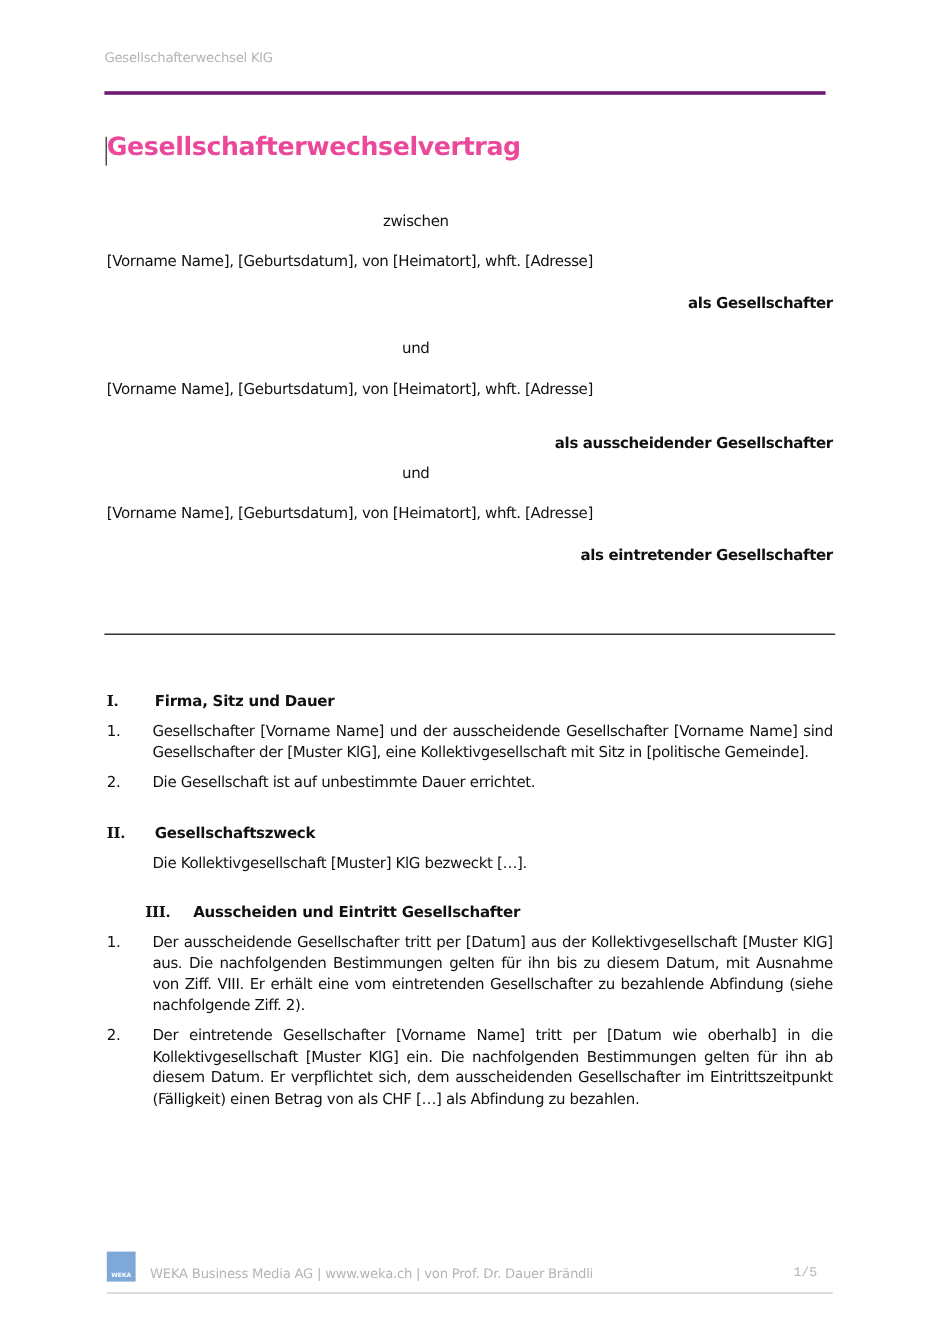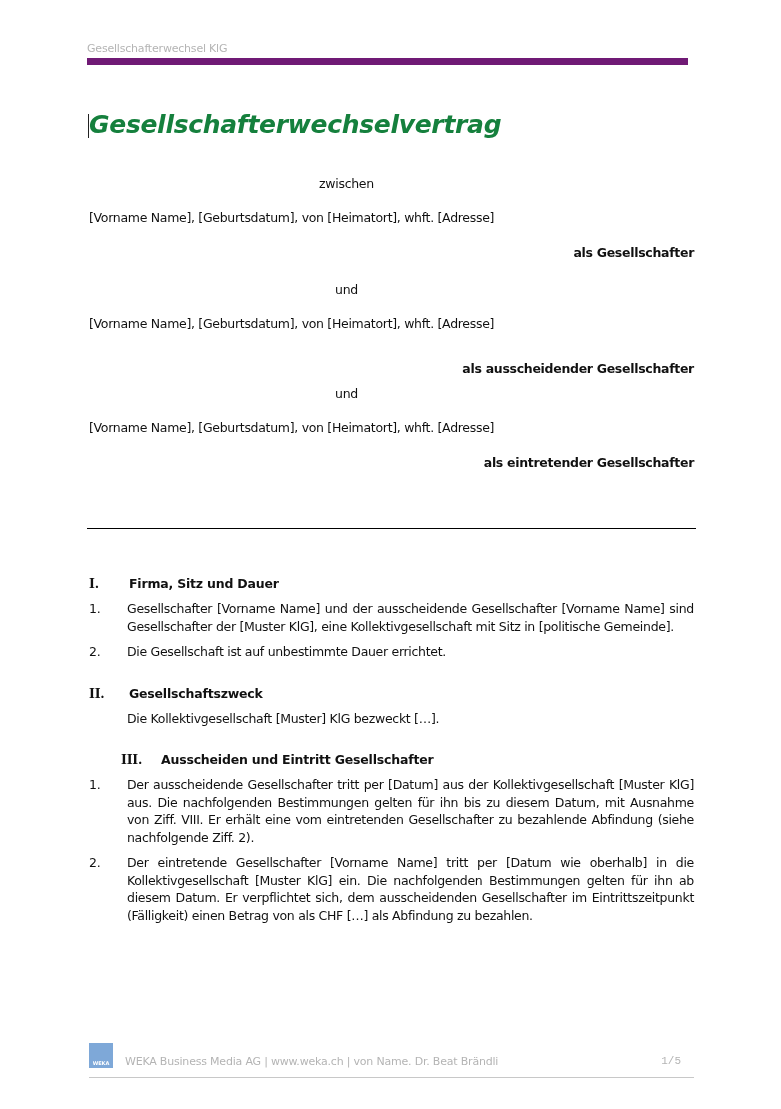--- a/index.html
+++ b/index.html
@@ -2,32 +2,31 @@
 <html><head>
   <meta charset="utf-8">
   <style>
     html, body { margin: 0; padding: 0; background: #ffffff; }
     body {
       width: 781px; height: 1109px; position: relative; overflow: hidden;
       font-family: "DejaVu Sans", sans-serif; color: #111111;
     }
     .page-header {
       position: absolute; left: 87px; top: 37px; width: 601px;
-      border-bottom: 7px solid #701a75; padding-bottom: 2px;
+      border-bottom: 3px solid #701a75; padding-bottom: 20px;
     }
     .page-header span {
       font-size: 11px; color: #b4b4b4; letter-spacing: -0.2px;
       font-family: "DejaVu Sans", sans-serif;
     }
     .title-wrap { position: absolute; left: 89px; top: 110px; }
     .cursor { position: absolute; left: -1px; top: 4px; width: 1px; height: 24px; background: #222; }
     .doc-title {
-      font-size: 25px; font-weight: bold; color: #15803d; letter-spacing: -0.3px;
+      font-size: 21px; font-weight: bold; color: #ec4899; letter-spacing: -0.3px;
       white-space: nowrap;
-      font-style: italic;
     }
     .abs { position: absolute; font-size: 12.5px; letter-spacing: -0.3px; white-space: nowrap; }
     .center { left: 0; width: 693px; text-align: center; }
     .left-party { left: 89px; }
     .right-role { right: 87px; font-weight: bold; }
     .separator { position: absolute; left: 87px; top: 528px; width: 609px; height: 1px; background: #000; }
 
     .section-heading { position: absolute; left: 89px; font-size: 12.5px; font-weight: bold; letter-spacing: -0.2px; white-space: nowrap; }
     .section-heading .num { display: inline-block; width: 40px; font-family: "DejaVu Serif", serif; }
     .item { position: absolute; left: 89px; width: 605px; font-size: 12.5px; letter-spacing: -0.3px; line-height: 17.5px; }
@@ -97,16 +96,16 @@
   <span class="num">1.</span>
   <div class="text">Der ausscheidende Gesellschafter tritt per [Datum] aus der Kollektivgesellschaft [Muster KlG] aus. Die nachfolgenden Bestimmungen gelten für ihn bis zu diesem Datum, mit Ausnahme von Ziff. VIII. Er erhält eine vom eintretenden Gesellschafter zu bezahlende Abfindung (siehe nachfolgende Ziff. 2).</div>
 </div>
 <div class="item" style="top:854px;">
   <span class="num">2.</span>
   <div class="text">Der eintretende Gesellschafter [Vorname Name] tritt per [Datum wie oberhalb] in die Kollektivgesellschaft [Muster KlG] ein. Die nachfolgenden Bestimmungen gelten für ihn ab diesem Datum. Er verpflichtet sich, dem ausscheidenden Gesellschafter im Eintrittszeitpunkt (Fälligkeit) einen Betrag von als CHF […] als Abfindung zu bezahlen.</div>
 </div>
 
 <div class="footer">
   <div class="footer-logo">WEKA</div>
-  <span class="footer-text">WEKA Business Media AG | www.weka.ch | von Name. Dr. Beat Brändli</span>
+  <span class="footer-text">WEKA Business Media AG | www.weka.ch | von Prof. Dr. Dauer Brändli</span>
   <span class="footer-page">1/5</span>
   <div class="footer-rule"></div>
 </div>
 
 </body></html>

